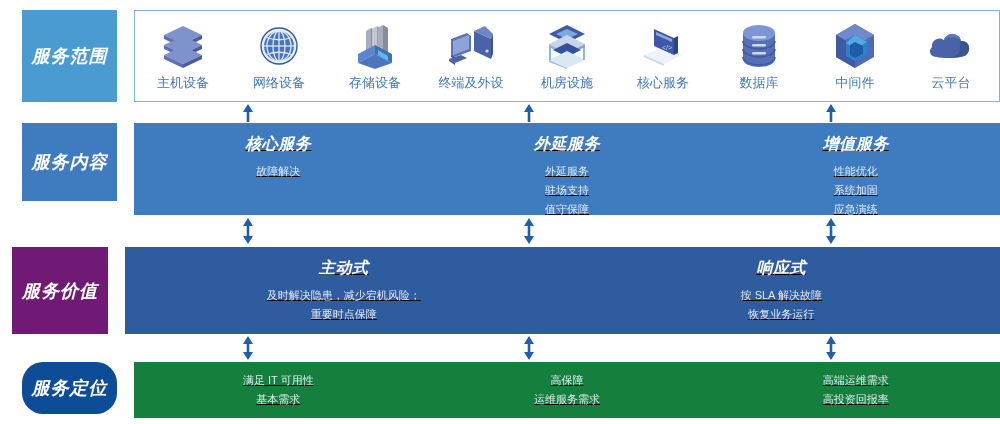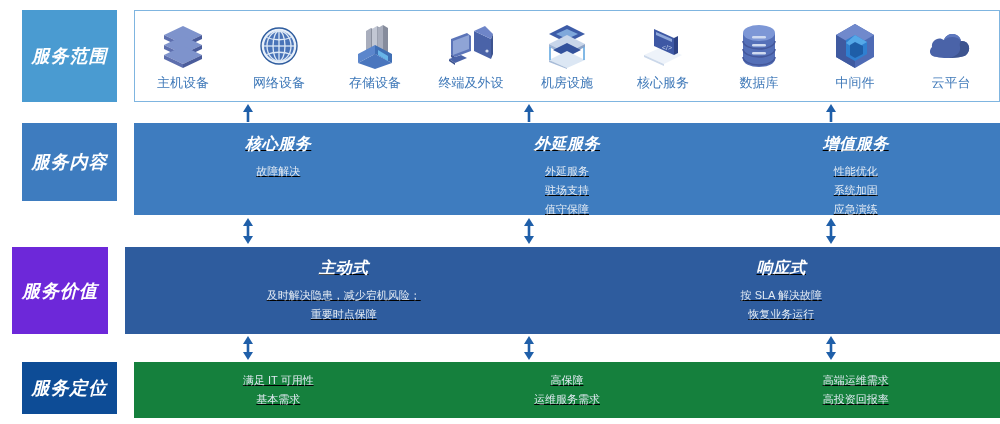--- a/index.html
+++ b/index.html
@@ -42,25 +42,25 @@
   .scope-label{
     margin-top:5px;color:#3E78B8;font-size:13px;white-space:nowrap;
   }
 
   
   #row2{top:123px;height:92px;}
   #row2 .label-box{background:#3E7CBF;height:78px;}
   #row2 .content-box{background:#3E7CBF;height:92px;}
 
   #row3{top:247px;height:87px;}
-  #row3 .label-box{background:#6d28d9;height:87px;margin-left:12px;}
+  #row3 .label-box{background:#701a75;height:87px;margin-left:12px;}
   #row3 .content-box{background:#2E5C9E;height:87px;}
 
   #row4{top:362px;height:56px;}
-  #row4 .label-box{background:#0D4C96;height:52px;}
+  #row4 .label-box{background:#0D4C96;height:52px;border-radius:21px;}
   #row4 .content-box{background:#15803d;height:56px;}
 
   .cols{display:flex;height:100%;width:100%;}
   .col{flex:1 1 0;display:flex;flex-direction:column;align-items:center;justify-content:center;text-decoration:underline;}
   .col.pad-top{justify-content:flex-start;padding-top:11px;}
   .col-title{
     color:#ffffff;font-weight:bold;font-style:italic;
     font-size:16px;margin-bottom:7px;letter-spacing:.5px;
   }
   .col-line{color:#E2EAF3;font-size:11px;line-height:19px;white-space:nowrap;}

